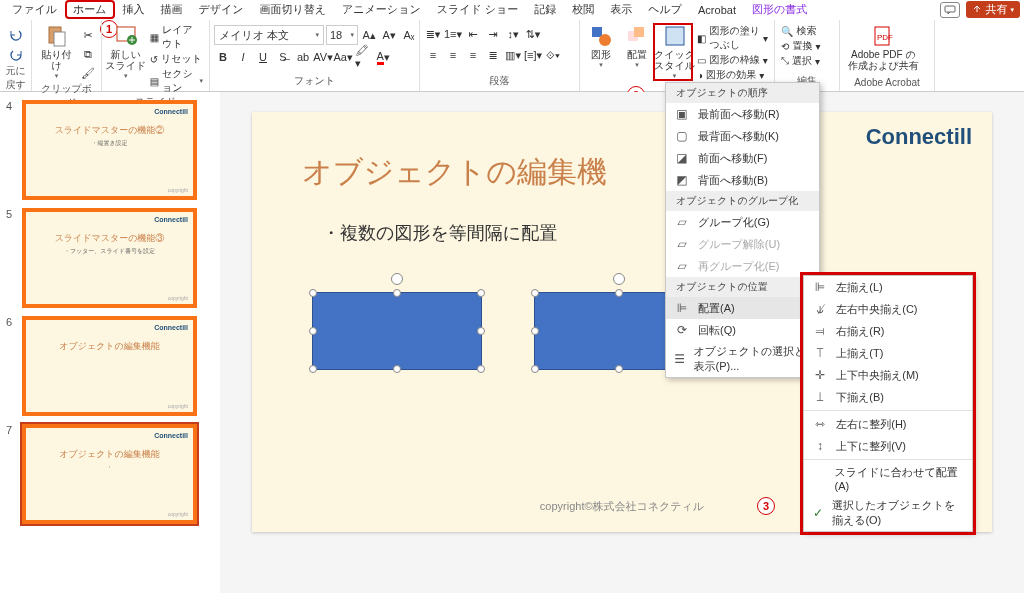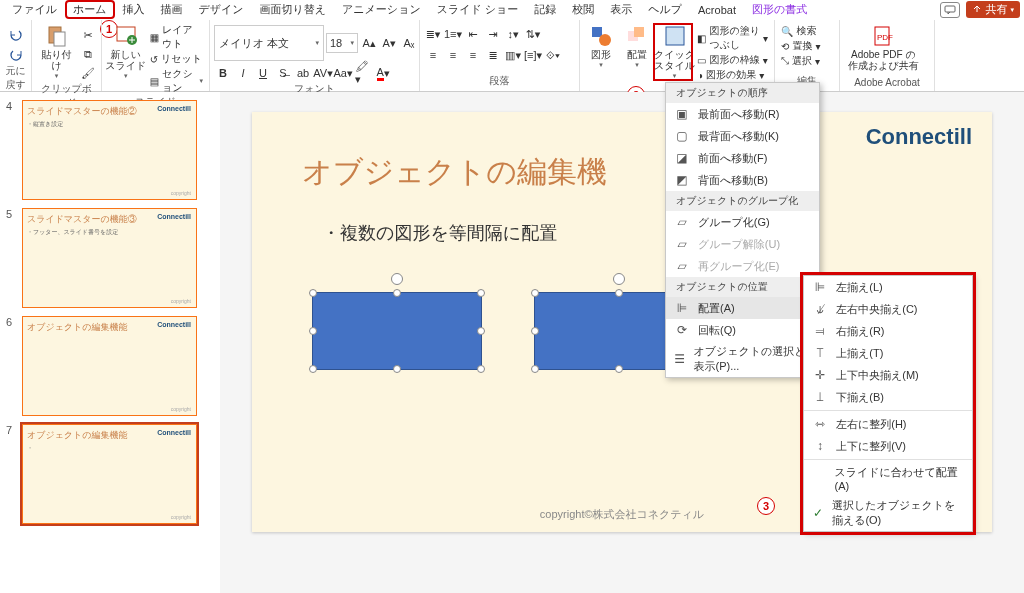--- a/index.html
+++ b/index.html
@@ -18,52 +18,52 @@
   .ribbon { display:flex; height:72px; border-bottom:1px solid #ccc; position:relative; }
   .grp { border-right:1px solid #e0e0e0; padding:2px 4px; display:flex; flex-direction:column; justify-content:space-between; }
   .grp-body { display:flex; align-items:flex-start; gap:2px; flex:1; }
   .grp-label { text-align:center; font-size:10px; color:#555; padding-bottom:1px; }
   .big-btn { display:flex; flex-direction:column; align-items:center; gap:1px; padding:2px 4px; min-width:34px; }
   .big-btn .ico { width:24px; height:24px; display:flex; align-items:center; justify-content:center; }
   .big-btn .lbl { font-size:10px; text-align:center; line-height:1.1; }
   .carat { font-size:7px; color:#666; }
   .small-row { display:flex; align-items:center; gap:2px; }
   .mini { width:18px; height:18px; display:flex; align-items:center; justify-content:center; border:1px solid transparent; }
-  .font-name { width:110px; height:36px; border:1px solid #ccc; background:#fff; padding:0 4px; display:flex; align-items:center; justify-content:space-between; }
+  .font-name { width:110px; height:20px; border:1px solid #ccc; background:#fff; padding:0 4px; display:flex; align-items:center; justify-content:space-between; }
   .font-size { width:32px; height:20px; border:1px solid #ccc; background:#fff; padding:0 3px; display:flex; align-items:center; justify-content:space-between; }
   .stack { display:flex; flex-direction:column; gap:1px; }
   .txt-btn { font-size:10px; padding:0 2px; display:flex; align-items:center; gap:3px; }
   .circ-num { position:absolute; width:18px; height:18px; border:1.5px solid #d40000; border-radius:50%; color:#d40000; font-weight:bold; display:flex; align-items:center; justify-content:center; font-size:11px; background:#fff; }
   .red-box-ribbon { position:absolute; border:2px solid #d40000; }
 
   
   .workspace { display:flex; height:calc(593px - 92px); }
   .thumbs { width:220px; background:#fff; overflow:hidden; padding:4px 0; }
   .thumb-row { display:flex; gap:6px; padding:4px 6px; }
   .thumb-num { width:10px; font-size:11px; color:#555; }
-  .thumb { width:175px; height:100px; background:#fdf6e0; border:1px solid #f97316; position:relative; padding:4px; font-size:8px; }
+  .thumb { width:175px; height:100px; background:#fdf6e0; border:4px solid #f97316; position:relative; padding:20px; font-size:8px;text-align:center; }
   .thumb.sel { outline:2px solid #c43e1c; }
   .thumb .brand { position:absolute; right:5px; top:4px; font-size:7px; font-weight:bold; color:#1f4f7a; }
   .thumb .tt { color:#c9804a; font-size:9px; }
   .thumb .sub { color:#666; font-size:6px; margin-top:2px; }
   .thumb .foot { position:absolute; bottom:3px; right:5px; font-size:5px; color:#aaa; }
 
   .canvas-area { flex:1; background:#f5f5f5; display:flex; align-items:flex-start; justify-content:center; padding:20px 10px; position:relative; }
   .slide { width:740px; height:420px; background:#fdf6e0; position:relative; box-shadow:0 1px 3px rgba(0,0,0,.2); }
   .slide .brand-lg { position:absolute; right:20px; top:12px; font-size:22px; font-weight:bold; color:#1f4f7a; }
   .slide-title { color:#c9804a; font-size:30px; padding:40px 1px 0 50px; }
   .slide-sub { font-size:18px; padding:28px 0 0 70px; }
   .shape-row { position:absolute; top:180px; left:60px; display:flex; gap:52px; }
   .shape { width:170px; height:78px; background:#4472c4; border:1px solid #2f528f; position:relative; }
   .shape .h { position:absolute; width:8px; height:8px; background:#fff; border:1px solid #888; border-radius:50%; }
   .shape .h.tl{top:-4px;left:-4px}.shape .h.tr{top:-4px;right:-4px}.shape .h.bl{bottom:-4px;left:-4px}.shape .h.br{bottom:-4px;right:-4px}
   .shape .h.tm{top:-4px;left:calc(50% - 4px)}.shape .h.bm{bottom:-4px;left:calc(50% - 4px)}
   .shape .h.ml{top:calc(50% - 4px);left:-4px}.shape .h.mr{top:calc(50% - 4px);right:-4px}
   .shape .rot { position:absolute; top:-20px; left:calc(50% - 6px); width:12px; height:12px; border:1px solid #888; border-radius:50%; background:#fff; }
-  .slide .copyright { position:absolute; bottom:10px; width:100%; text-align:center; font-size:11px; color:#888; }
+  .slide .copyright { position:absolute; bottom:18px; width:100%; text-align:center; font-size:11px; color:#888; }
   .slide .pagenum { position:absolute; bottom:10px; right:20px; font-size:12px; color:#888; }
 
   
   .menu { position:absolute; background:#fff; border:1px solid #c8c8c8; box-shadow:2px 2px 6px rgba(0,0,0,.25); font-size:11px; z-index:100; }
   .menu-hdr { background:#eee; font-weight:normal; padding:3px 10px; font-size:10px; color:#444; }
   .menu-row { display:flex; align-items:center; gap:8px; padding:3px 12px 3px 8px; }
   .menu-row:hover,.menu-row.hover { background:#e6e6e6; }
   .menu-row .mi { width:16px; height:16px; display:flex; align-items:center; justify-content:center; font-size:12px; color:#555; }
   .menu-row.disabled { color:#aaa; }
   .menu-sep { height:1px; background:#e0e0e0; margin:2px 0; }

